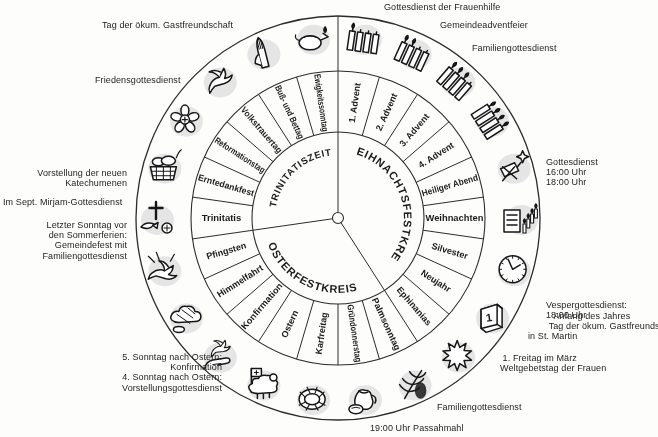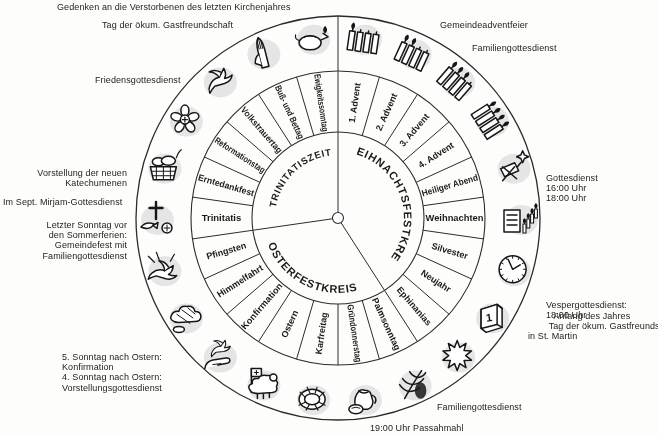--- a/index.html
+++ b/index.html
@@ -5,21 +5,21 @@
   html,body{margin:0;padding:0;background:#e8e8e8;}
   .page{
     position:relative;width:658px;height:437px;background:#fdfdfc;
     font-family:"Liberation Sans",sans-serif;color:#1c1c1c;overflow:hidden;
   }
   .anno{
     position:absolute;font-size:9px;line-height:10.2px;white-space:pre;
     color:#1c1c1c;letter-spacing:.1px;
   }
   .anno.r{text-align:right;}
-  .anno.c{text-align:left;}
+  .anno.c{text-align:right;}
   #wheel-svg{position:absolute;left:0;top:0;font-family:"Liberation Sans",sans-serif;}
 </style>
 </head>
 <body>
 
 <div class="page">
 
   <svg id="wheel-svg" width="658" height="437" viewBox="0 0 658 437">
       <circle cx="338" cy="218" r="202" fill="none" stroke="#2c2c2c" stroke-width="1.3"></circle>
       <circle cx="338" cy="218" r="147" fill="none" stroke="#2c2c2c" stroke-width="1.1"></circle>
@@ -278,39 +278,41 @@
       <g transform="translate(292.10 17.85)" fill="none" stroke="#161616" stroke-width="1.5" stroke-linecap="round" stroke-linejoin="round">
         <path d="M33 9 q2.4 3 0 5.6 q-2.4 -2.6 0 -5.6 Z" fill="#1a1a1a"></path>
         <path d="M29 22 L36 19 L31 15.5" fill="#fff"></path>
         <ellipse cx="18" cy="25" rx="11" ry="7" fill="#fff"></ellipse>
         <path d="M12 19.5 q6-3 12 0" stroke-width="1"></path>
         <path d="M7 22.5 q-4.5-1-3.5-5.5" stroke-width="1.2"></path>
       </g>
       <text x="0" y="0" transform="translate(321.42 102.69) rotate(81.82)" text-anchor="middle" dy="0.35em" font-size="9" font-weight="600" fill="#1a1a1a" textLength="58" lengthAdjust="spacingAndGlyphs">Ewigkeitssonntag</text>
     </svg>
 
-  <div class="anno" style="left:57px;  top:2px;">Gedenken an die Verstorbenen des letzten Kirchenjahres</div>
   <div class="anno" style="left:102px; top:20px;">Tag der ökum. Gastfreundschaft</div>
+  <div class="anno" style="left:384px; top:2px;">Gottesdienst der Frauenhilfe</div>
   <div class="anno" style="left:440px; top:20px;">Gemeindeadventfeier</div>
   <div class="anno" style="left:472px; top:43px;">Familiengottesdienst</div>
   <div class="anno" style="left:95px;  top:75px;">Friedensgottesdienst</div>
   <div class="anno" style="left:3px;   top:197px;">Im Sept. Mirjam-Gottesdienst</div>
   <div class="anno r" style="right:531px;top:168px;">Vorstellung der neuen
 Katechumenen</div>
   <div class="anno r" style="right:531px;top:220px;text-align:right;">Letzter Sonntag vor
 den Sommerferien:
 Gemeindefest mit
 Familiengottesdienst</div>
   <div class="anno c" style="left:62px;  top:352px;width:160px;">5. Sonntag nach Ostern:
 Konfirmation
 4. Sonntag nach Ostern:
 Vorstellungsgottesdienst</div>
-  <div class="anno" style="left:546px; top:173px;">Gottesdienst
+  <div class="anno" style="left:546px; top:157px;">Gottesdienst
 16:00 Uhr
 18:00 Uhr</div>
   <div class="anno" style="left:546px; top:268px;margin-top:32px;">Vespergottesdienst:
 18:00 Uhr</div>
   <div class="anno" style="left:528px; top:311px;">          Anfang des Jahres
         Tag der ökum. Gastfreundschaft
 in St. Martin</div>
+  <div class="anno" style="left:500px; top:353px;"> 1. Freitag im März
+Weltgebetstag der Frauen</div>
   <div class="anno" style="left:437px; top:402px;">Familiengottesdienst</div>
   <div class="anno" style="left:370px; top:423px;text-align:center;">19:00 Uhr Passahmahl</div>
 </div>
 
 </body></html>

